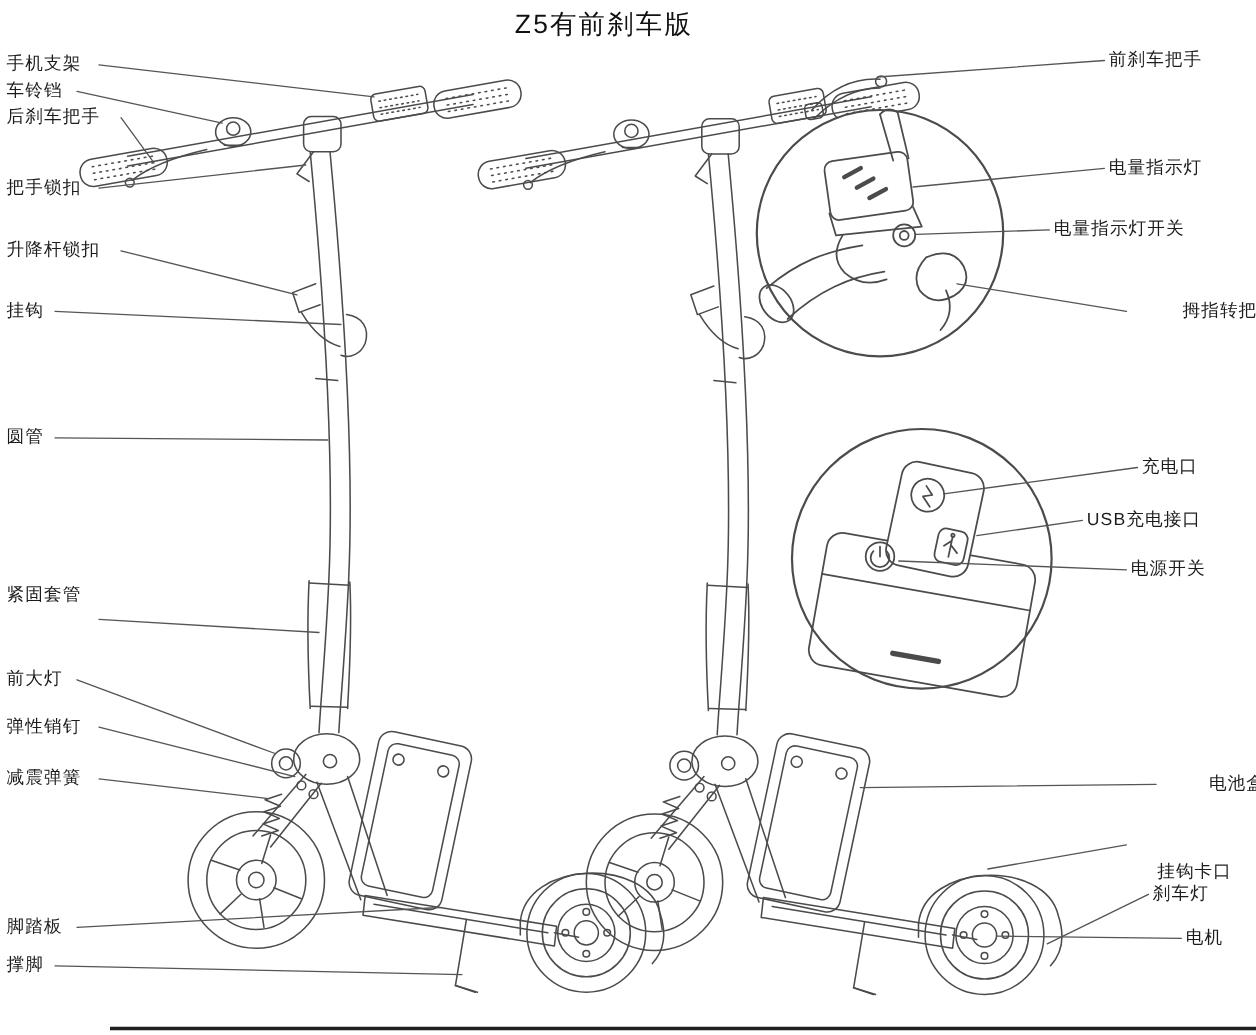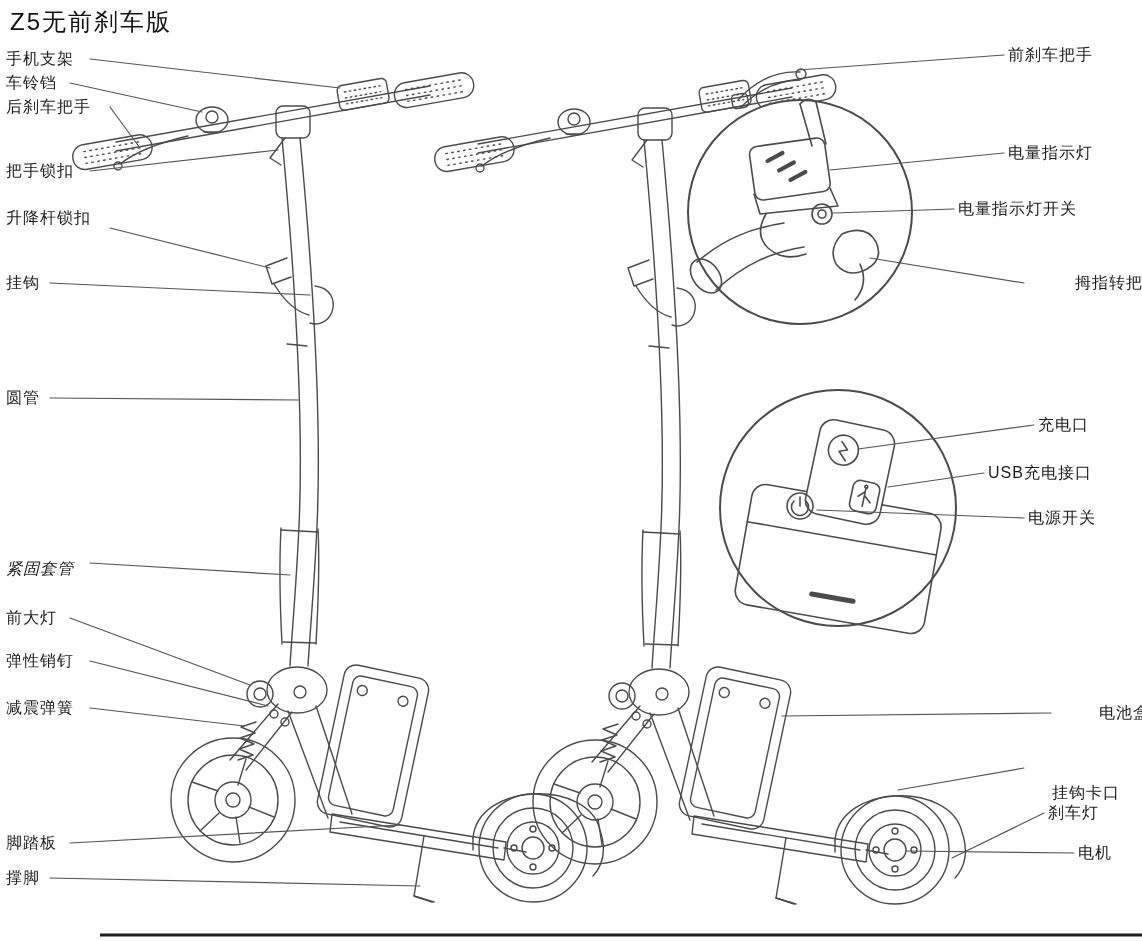--- a/index.html
+++ b/index.html
@@ -226,30 +226,30 @@
       <line x1="1024" y1="518" x2="817" y2="510"></line>
       <line x1="1051" y1="713" x2="782" y2="716"></line>
       <line x1="1024" y1="768" x2="898" y2="790"></line>
       <line x1="1044" y1="813" x2="952" y2="858"></line>
       <line x1="1074" y1="853" x2="906" y2="851"></line>
     </g>
 
     <line x1="100" y1="935" x2="1142" y2="935" stroke="#1f1f1f" stroke-width="3"></line>
   </svg>
 
-  <div class="title" style="left:10px;top:6px;">Z5无前刹车版</div>
+  <div class="title" style="left:468px;top:6px;">Z5有前刹车版</div>
 
   <div class="lbl" style="left:6px;top:46px;">手机支架</div>
   <div class="lbl" style="left:6px;top:70px;">车铃铛</div>
   <div class="lbl" style="left:6px;top:94px;">后刹车把手</div>
   <div class="lbl" style="left:6px;top:158px;">把手锁扣</div>
-  <div class="lbl" style="left:6px;top:205px;">升降杆锁扣</div>
+  <div class="lbl" style="left:6px;top:215px;">升降杆锁扣</div>
   <div class="lbl" style="left:6px;top:270px;">挂钩</div>
   <div class="lbl" style="left:6px;top:385px;">圆管</div>
-  <div class="lbl" style="left:6px;top:556px;font-style:italic;">紧固套管</div>
+  <div class="lbl" style="left:6px;top:528px;">紧固套管</div>
   <div class="lbl" style="left:6px;top:605px;">前大灯</div>
   <div class="lbl" style="left:6px;top:648px;">弹性销钉</div>
   <div class="lbl" style="left:6px;top:695px;">减震弹簧</div>
   <div class="lbl" style="left:6px;top:830px;">脚踏板</div>
   <div class="lbl" style="left:6px;top:865px;">撑脚</div>
 
   <div class="lbl" style="left:1008px;top:42px;">前刹车把手</div>
   <div class="lbl" style="left:1008px;top:140px;">电量指示灯</div>
   <div class="lbl" style="left:958px;top:196px;">电量指示灯开关</div>
   <div class="lbl" style="left:1075px;top:270px;">拇指转把</div>

